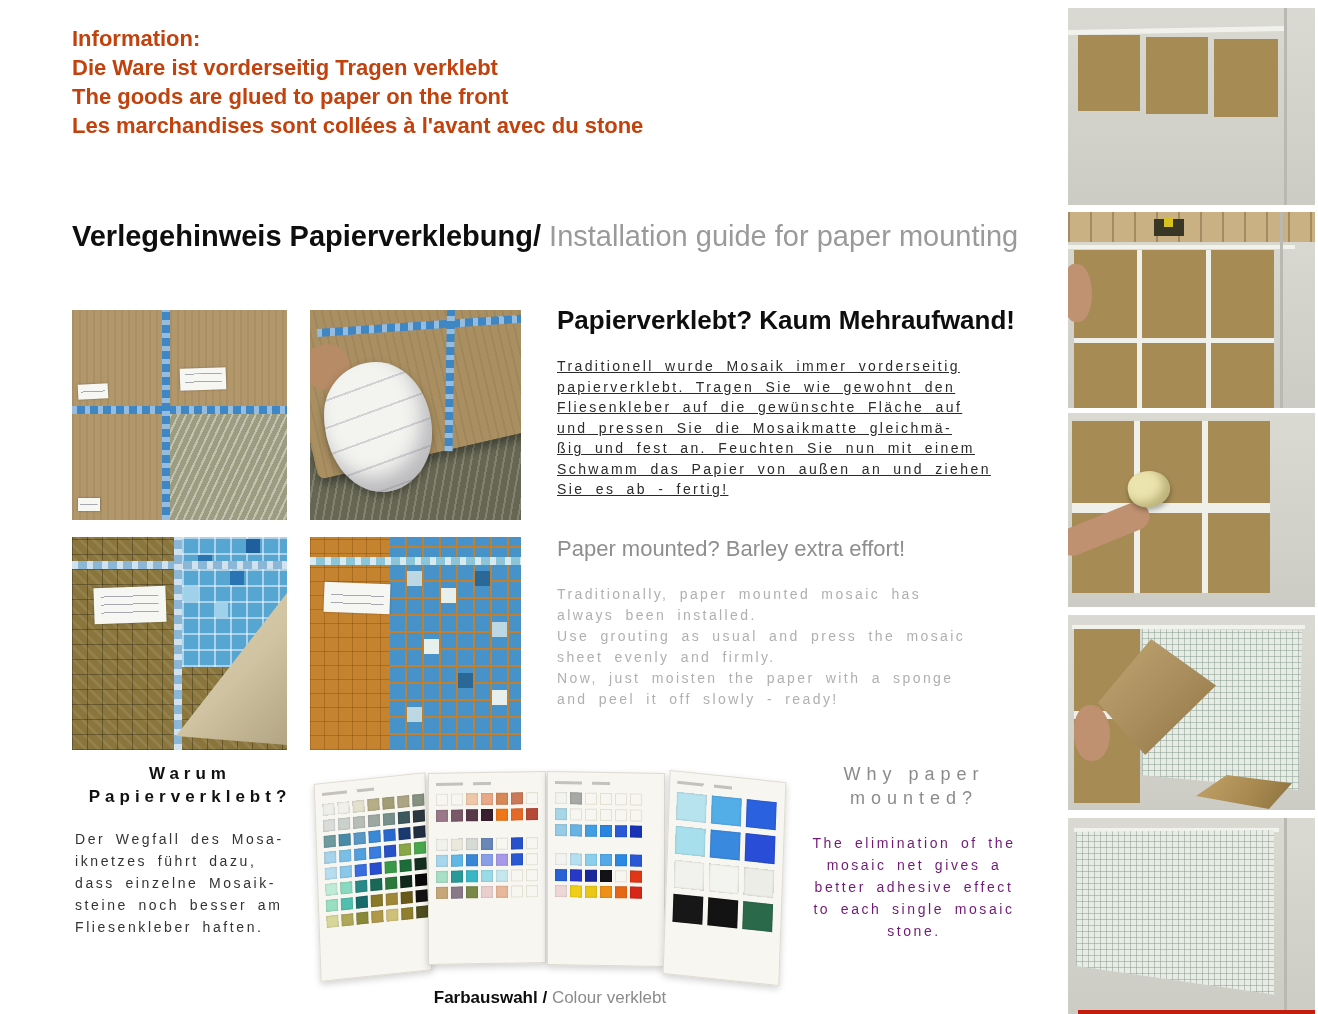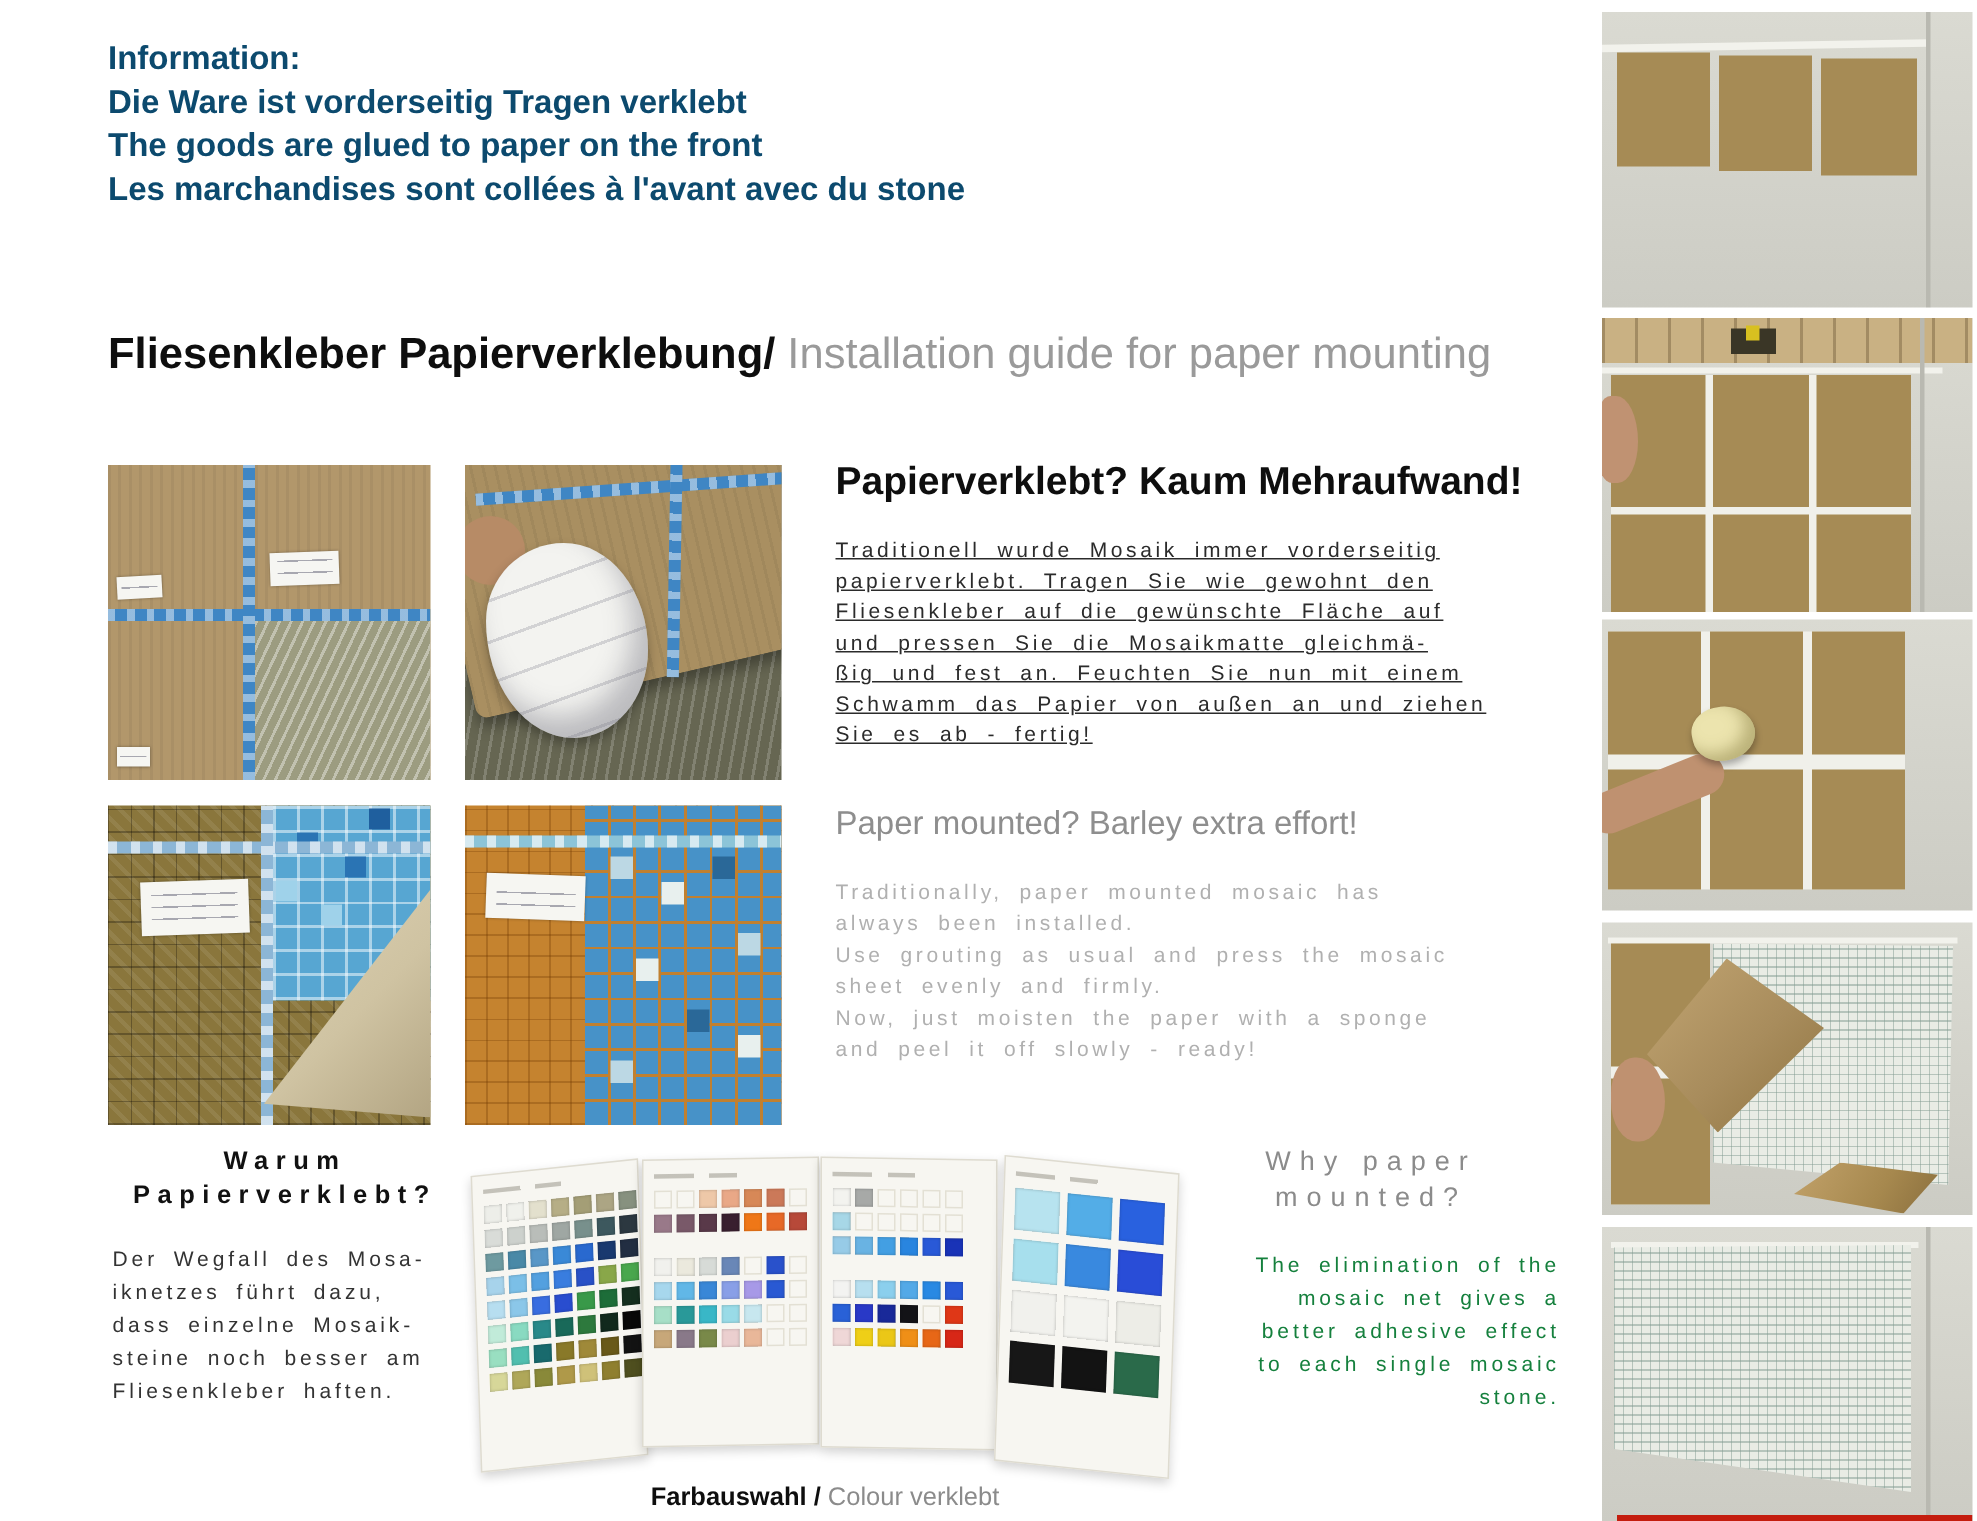--- a/index.html
+++ b/index.html
@@ -3,21 +3,21 @@
 <meta charset="utf-8">
 <style>
   html,body{margin:0;padding:0;}
   body{
     width:1318px;height:1014px;position:relative;background:#ffffff;overflow:hidden;
     font-family:"Liberation Sans","DejaVu Sans",sans-serif;color:#1a1a1a;
   }
   .abs{position:absolute;}
 
   
-  .info{left:72px;top:24px;width:700px;font-weight:bold;font-size:22px;line-height:29px;color:#0c4a6e;}
+  .info{left:72px;top:24px;width:700px;font-weight:bold;font-size:22px;line-height:29px;color:#c2410c;}
 
   
   .title{left:72px;top:220px;width:1000px;font-size:29px;white-space:nowrap;}
   .title .t-de{font-weight:bold;color:#0e0e0e;}
   .title .t-en{font-weight:normal;color:#9a9a9a;}
 
   
   .photo{overflow:hidden;}
   .ph1{left:72px;top:310px;width:215px;height:210px;background:var(--cardboard-tan,#b2976b);
        background-image:repeating-linear-gradient(90deg,rgba(0,0,0,.05) 0 2px,transparent 2px 7px);}
@@ -103,22 +103,22 @@
 
   
   .warum{left:75px;top:762px;width:230px;text-align:center;}
   .warum h3{margin:0;font-size:17px;font-weight:bold;letter-spacing:5px;line-height:23px;
             color:#111;white-space:pre-line;}
   .warum p{margin:20px 0 0;text-align:left;font-size:14px;line-height:22px;letter-spacing:2.6px;
            word-spacing:4px;color:#333;white-space:pre-line;}
   .why{left:788px;top:762px;width:252px;text-align:center;}
   .why h3{margin:0;font-size:18px;font-weight:normal;letter-spacing:6px;line-height:24px;
           color:#8b8b8b;white-space:pre-line;}
-  .why p{margin:22px 0 0;text-align:right;font-size:14px;line-height:22px;letter-spacing:2.6px;
-         word-spacing:4px;color:#15803d;white-space:pre-line;}
+  .why p{margin:22px 0 0;text-align:center;font-size:14px;line-height:22px;letter-spacing:2.6px;
+         word-spacing:4px;color:#701a75;white-space:pre-line;}
 
   
   .fan{left:315px;top:768px;width:470px;height:218px;}
   .panel{position:absolute;background:#f7f6f1;border:1px solid #dedbd0;
          box-shadow:0 3px 7px rgba(0,0,0,.18);padding:6px 7px;box-sizing:border-box;}
   .panel1{left:2px;top:10px;width:112px;height:198px;transform:rotate(-2deg) skewY(-4deg);}
   .panel2{left:113px;top:4px;width:118px;height:192px;transform:skewY(-1deg);}
   .panel3{left:232px;top:4px;width:118px;height:194px;transform:skewY(1deg);}
   .panel4{left:351px;top:8px;width:117px;height:204px;transform:rotate(2deg) skewY(4deg);}
   .panel-label{height:8px;margin:1px 0 5px;opacity:.55;
@@ -193,21 +193,21 @@
 <body>
 
 <section class="abs info">
   <div>Information:</div>
   <div>Die Ware ist vorderseitig Tragen verklebt</div>
   <div>The goods are glued to paper on the front</div>
   <div>Les marchandises sont collées à l'avant avec du stone</div>
 </section>
 
 <h1 class="abs title" style="margin:0;">
-  <span class="t-de">Fliesenkleber Papierverklebung/</span><span class="t-en"> Installation guide for paper mounting</span>
+  <span class="t-de">Verlegehinweis Papierverklebung/</span><span class="t-en"> Installation guide for paper mounting</span>
 </h1>
 
 <div class="abs photo ph1">
   <div class="abs adhesive"></div>
   <div class="abs tape tape-h"></div>
   <div class="abs tape vert tape-v"></div>
   <div class="abs lbl lbl1"></div>
   <div class="abs lbl lbl2"></div>
   <div class="abs lbl lbl3"></div>
 </div>

